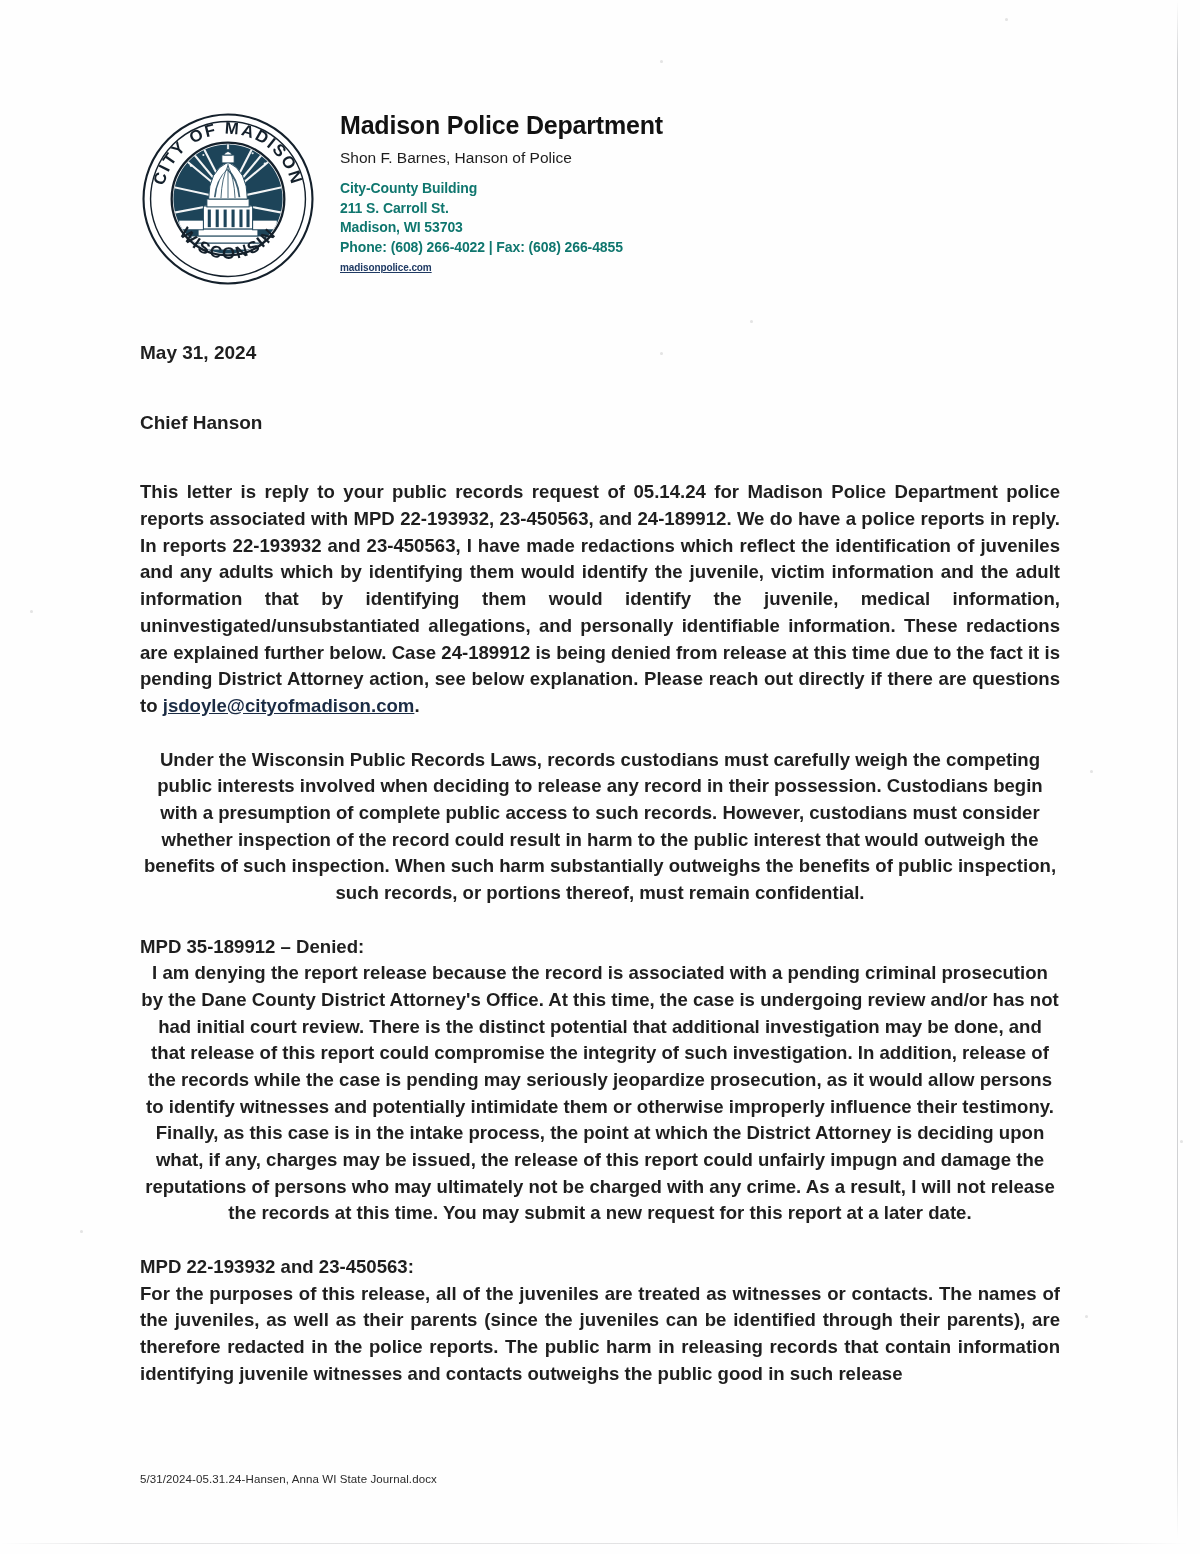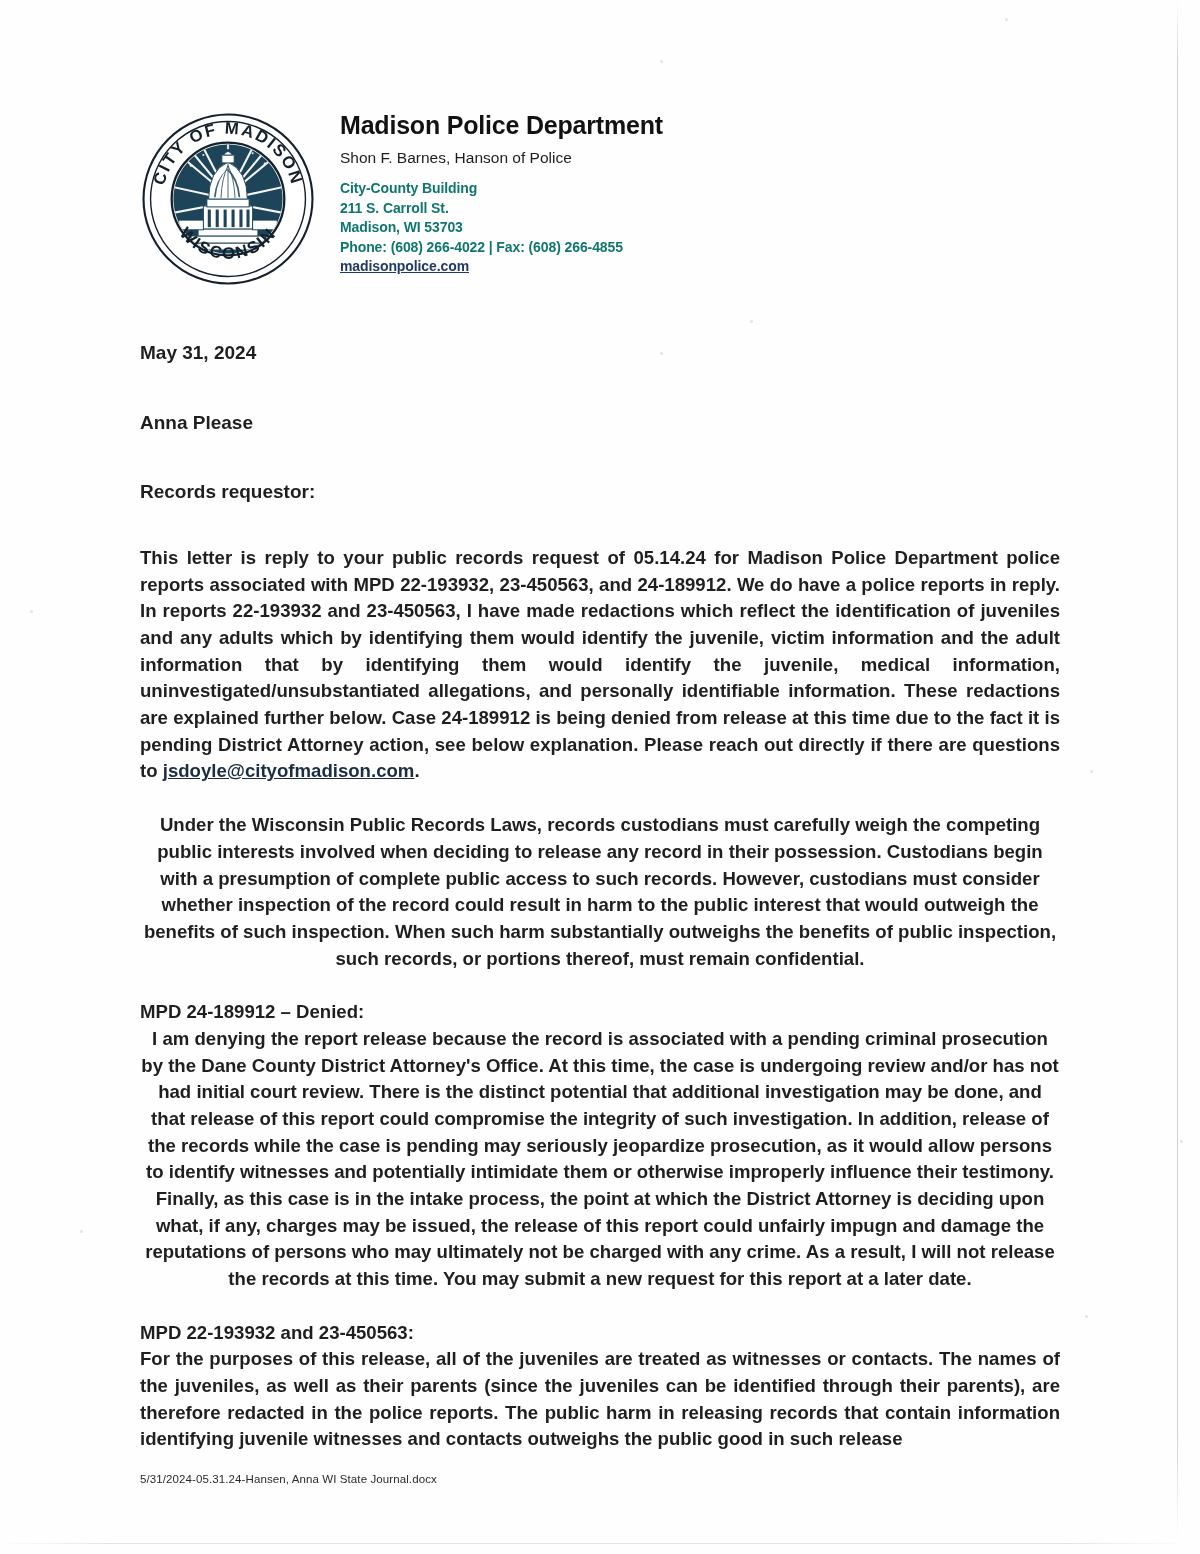--- a/index.html
+++ b/index.html
@@ -91,21 +91,21 @@
   }
   .addr-line {
     font-size: 14px;
     font-weight: bold;
     color: #0f766e;
     line-height: 1.40;
     margin: 0;
     letter-spacing: -0.1px;
   }
   .lh-link {
-    font-size: 14px;
+    font-size: 10px;
     font-weight: bold;
     color: #1f3a63;
     text-decoration: underline;
     display: inline-block;
     margin-top: 1px;
     letter-spacing: -0.1px;
   }
 
   
   .body-block {
@@ -283,30 +283,29 @@
       <div class="addr-line">Phone: (608) 266-4022 | Fax: (608) 266-4855</div>
       <a class="lh-link" href="#">madisonpolice.com</a>
     </div>
   </div>
 
   <div class="body-block">
 
     <div class="date-line">May 31, 2024</div>
 
     <div class="recipient">
-      <div>Anna Please</div>
+      <div>Chief Hanson</div>
     </div>
 
-    <div class="salutation">Records requestor:</div>
 
     <p class="para"><span>This letter is reply to your public records request of 05.14.24 for Madison Police Department police reports associated with MPD 22-193932, 23-450563, and 24-189912. We do have a police reports in reply. In reports 22-193932 and 23-450563, I have made redactions which reflect the identification of juveniles and any adults which by identifying them would identify the juvenile, victim information and the adult information that by identifying them would identify the juvenile, medical information, uninvestigated/unsubstantiated allegations, and personally identifiable information. These redactions are explained further below. Case 24-189912 is being denied from release at this time due to the fact it is pending District Attorney action, see below explanation.  Please reach out directly if there are questions to </span><a class="body-link" href="#">jsdoyle@cityofmadison.com</a><span>.</span></p>
 
     <p class="para ragged">Under the Wisconsin Public Records Laws, records custodians must carefully weigh the competing public interests involved when deciding to release any record in their possession.  Custodians begin with a presumption of complete public access to such records.  However, custodians must consider whether inspection of the record could result in harm to the public interest that would outweigh the benefits of such inspection.  When such harm substantially outweighs the benefits of public inspection, such records, or portions thereof, must remain confidential.</p>
 
-    <div class="section-head">MPD 24-189912 – Denied:</div>
+    <div class="section-head">MPD 35-189912 – Denied:</div>
     <p class="para ragged">I am denying the report release because the record is associated with a pending criminal prosecution by the Dane County District Attorney's Office.  At this time, the case is undergoing review and/or has not had initial court review.  There is the distinct potential that additional investigation may be done, and that release of this report could compromise the integrity of such investigation.  In addition, release of the records while the case is pending may seriously jeopardize prosecution, as it would allow persons to identify witnesses and potentially intimidate them or otherwise improperly influence their testimony. Finally, as this case is in the intake process, the point at which the District Attorney is deciding upon what, if any, charges may be issued, the release of this report could unfairly impugn and damage the reputations of persons who may ultimately not be charged with any crime.  As a result, I will not release the records at this time.  You may submit a new request for this report at a later date.</p>
 
     <div class="section-head">MPD 22-193932 and 23-450563:</div>
     <p class="para">For the purposes of this release, all of the juveniles are treated as witnesses or contacts. The names of the juveniles, as well as their parents (since the juveniles can be identified through their parents), are therefore redacted in the police reports. The public harm in releasing records that contain information identifying juvenile witnesses and contacts outweighs the public good in such release</p>
   </div>
 
   <div class="footer">5/31/2024-05.31.24-Hansen, Anna WI State Journal.docx</div>
 
 </div>
 

